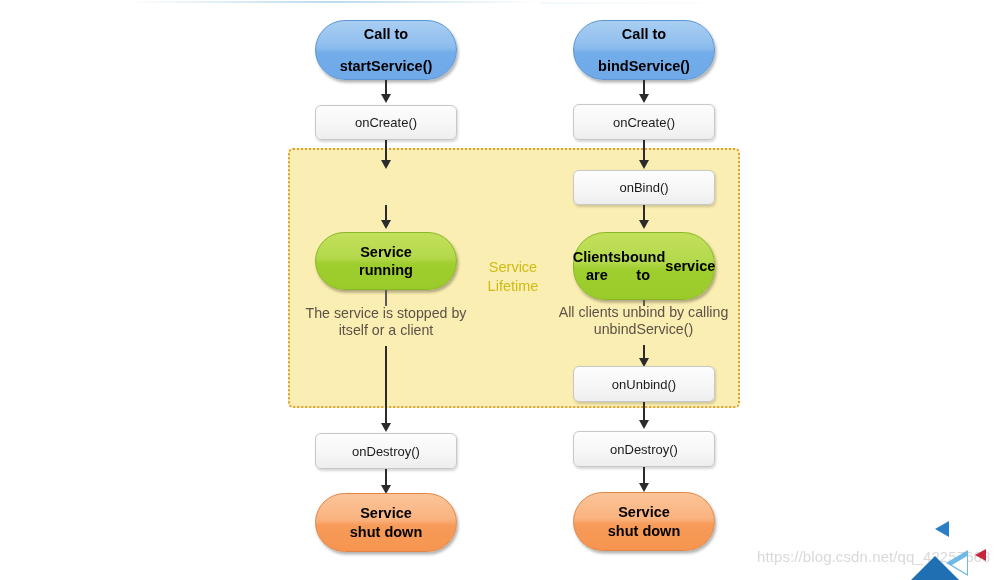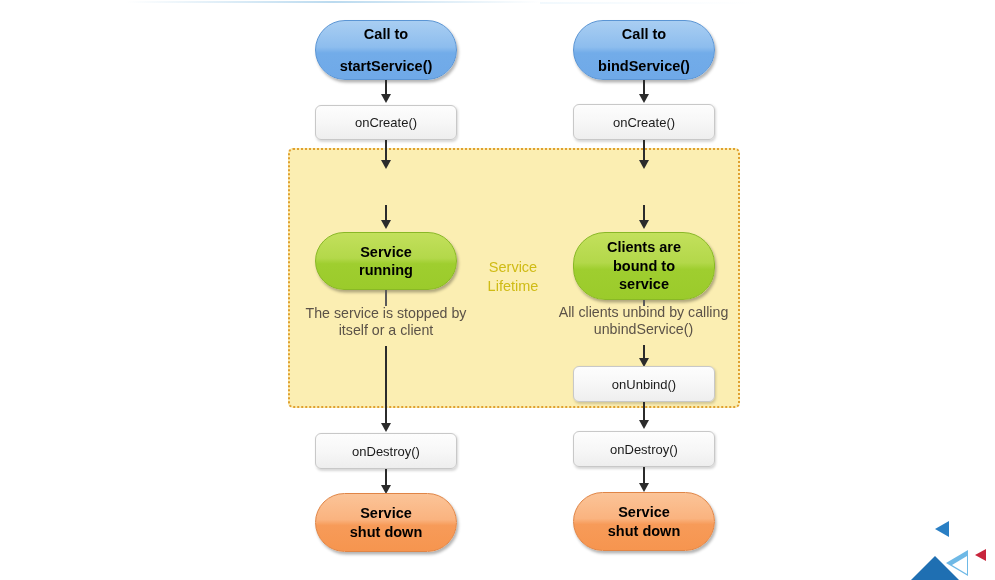--- a/index.html
+++ b/index.html
@@ -255,25 +255,28 @@
   <div class="conn" style="left:643px; top:80px; height:16px;"></div>
   <div class="conn-head" style="left:638.5px; top:94px;"></div>
 
   <div class="node node-callback" style="left:573px; top:104px; width:142px; height:36px;">
     <span>onCreate()</span>
   </div>
 
   <div class="conn" style="left:643px; top:140px; height:22px;"></div>
   <div class="conn-head" style="left:638.5px; top:160px;"></div>
 
+  <div class="node node-callback" style="left:573px; top:170px; width:142px; height:35px;">
+    <span>onBind()</span>
+  </div>
 
   <div class="conn" style="left:643px; top:205px; height:17px;"></div>
   <div class="conn-head" style="left:638.5px; top:220px;"></div>
 
-  <div class="node node-terminal node-green" style="left:573px; top:232px; width:142px; height:68px; flex-direction:column;">
+  <div class="node node-terminal node-green" style="left:573px; top:232px; width:142px; height:68px; flex-direction:row;">
     <span>Clients are</span>
     <span>bound to</span>
     <span>service</span>
   </div>
 
   <div class="conn-plain" style="left:643.2px; top:300px; height:6px;"></div>
 
   <div class="caption" style="left:545px; top:304px; width:197px;">
     <span>All clients unbind by calling</span>
     <span>unbindService()</span>
@@ -294,19 +297,20 @@
   </div>
 
   <div class="conn" style="left:643px; top:467px; height:20px;"></div>
   <div class="conn-head" style="left:638.5px; top:483px;"></div>
 
   <div class="node node-terminal node-orange" style="left:573px; top:492px; width:142px; height:59px; flex-direction:column;">
     <span>Service</span>
     <span>shut down</span>
   </div>
 
+  <div class="watermark">https://blog.csdn.net/qq_42257668</div>
   <div class="tri-blue-left"></div>
   <div class="tri-mountain"></div>
   <div class="tri-outline"></div>
   <div class="tri-outline-inner"></div>
   <div class="tri-red"></div>
 
 </div>
 
 </body></html>

